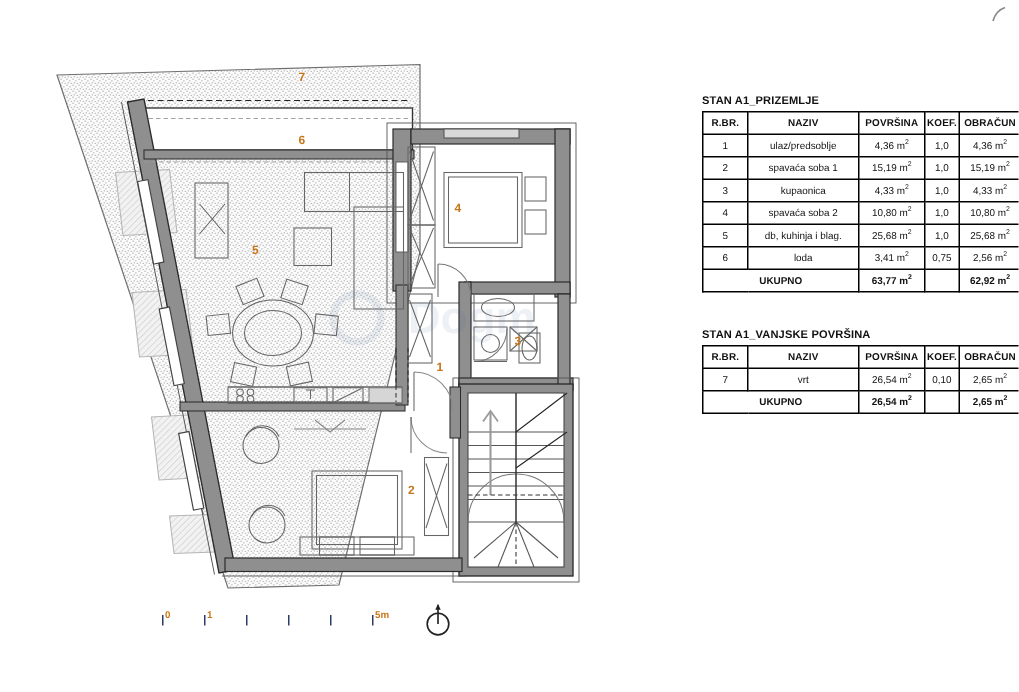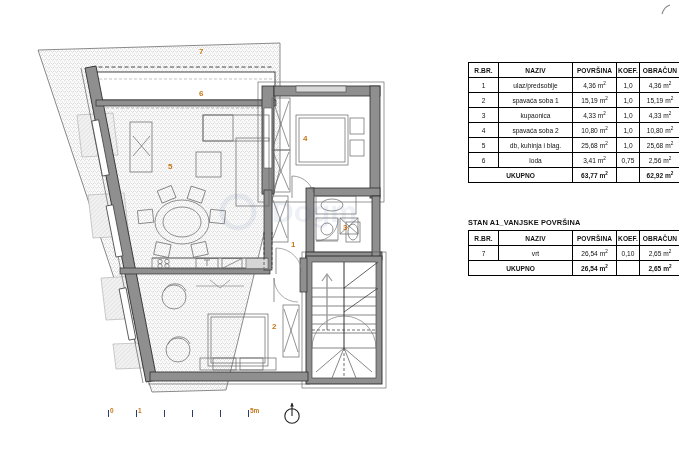--- a/index.html
+++ b/index.html
@@ -405,20 +405,21 @@
     <line x1="11" y1="14" x2="11" y2="1.5" stroke="#222222" stroke-width="1.1"></line>
     <path d="M 11,0.5 L 9.2,4.5 L 12.8,4.5 Z" fill="#222222"></path>
   </svg>
 </div>
 
 <svg id="corner-mark" viewBox="0 0 12 12">
   <path d="M 11,1 Q 5,3 3,10" fill="none" stroke="#8a8a8a" stroke-width="1.1"></path>
 </svg>
 
 <div class="table-block" id="table-block-1">
+  <div class="table-title">STAN A1_PRIZEMLJE</div>
   <table class="area-table">
     <colgroup>
       <col class="c-rbr">
         <col class="c-naziv">
         <col class="c-pov">
         <col class="c-koef">
         <col class="c-obr">
     </colgroup>
     <thead>
       <tr>

